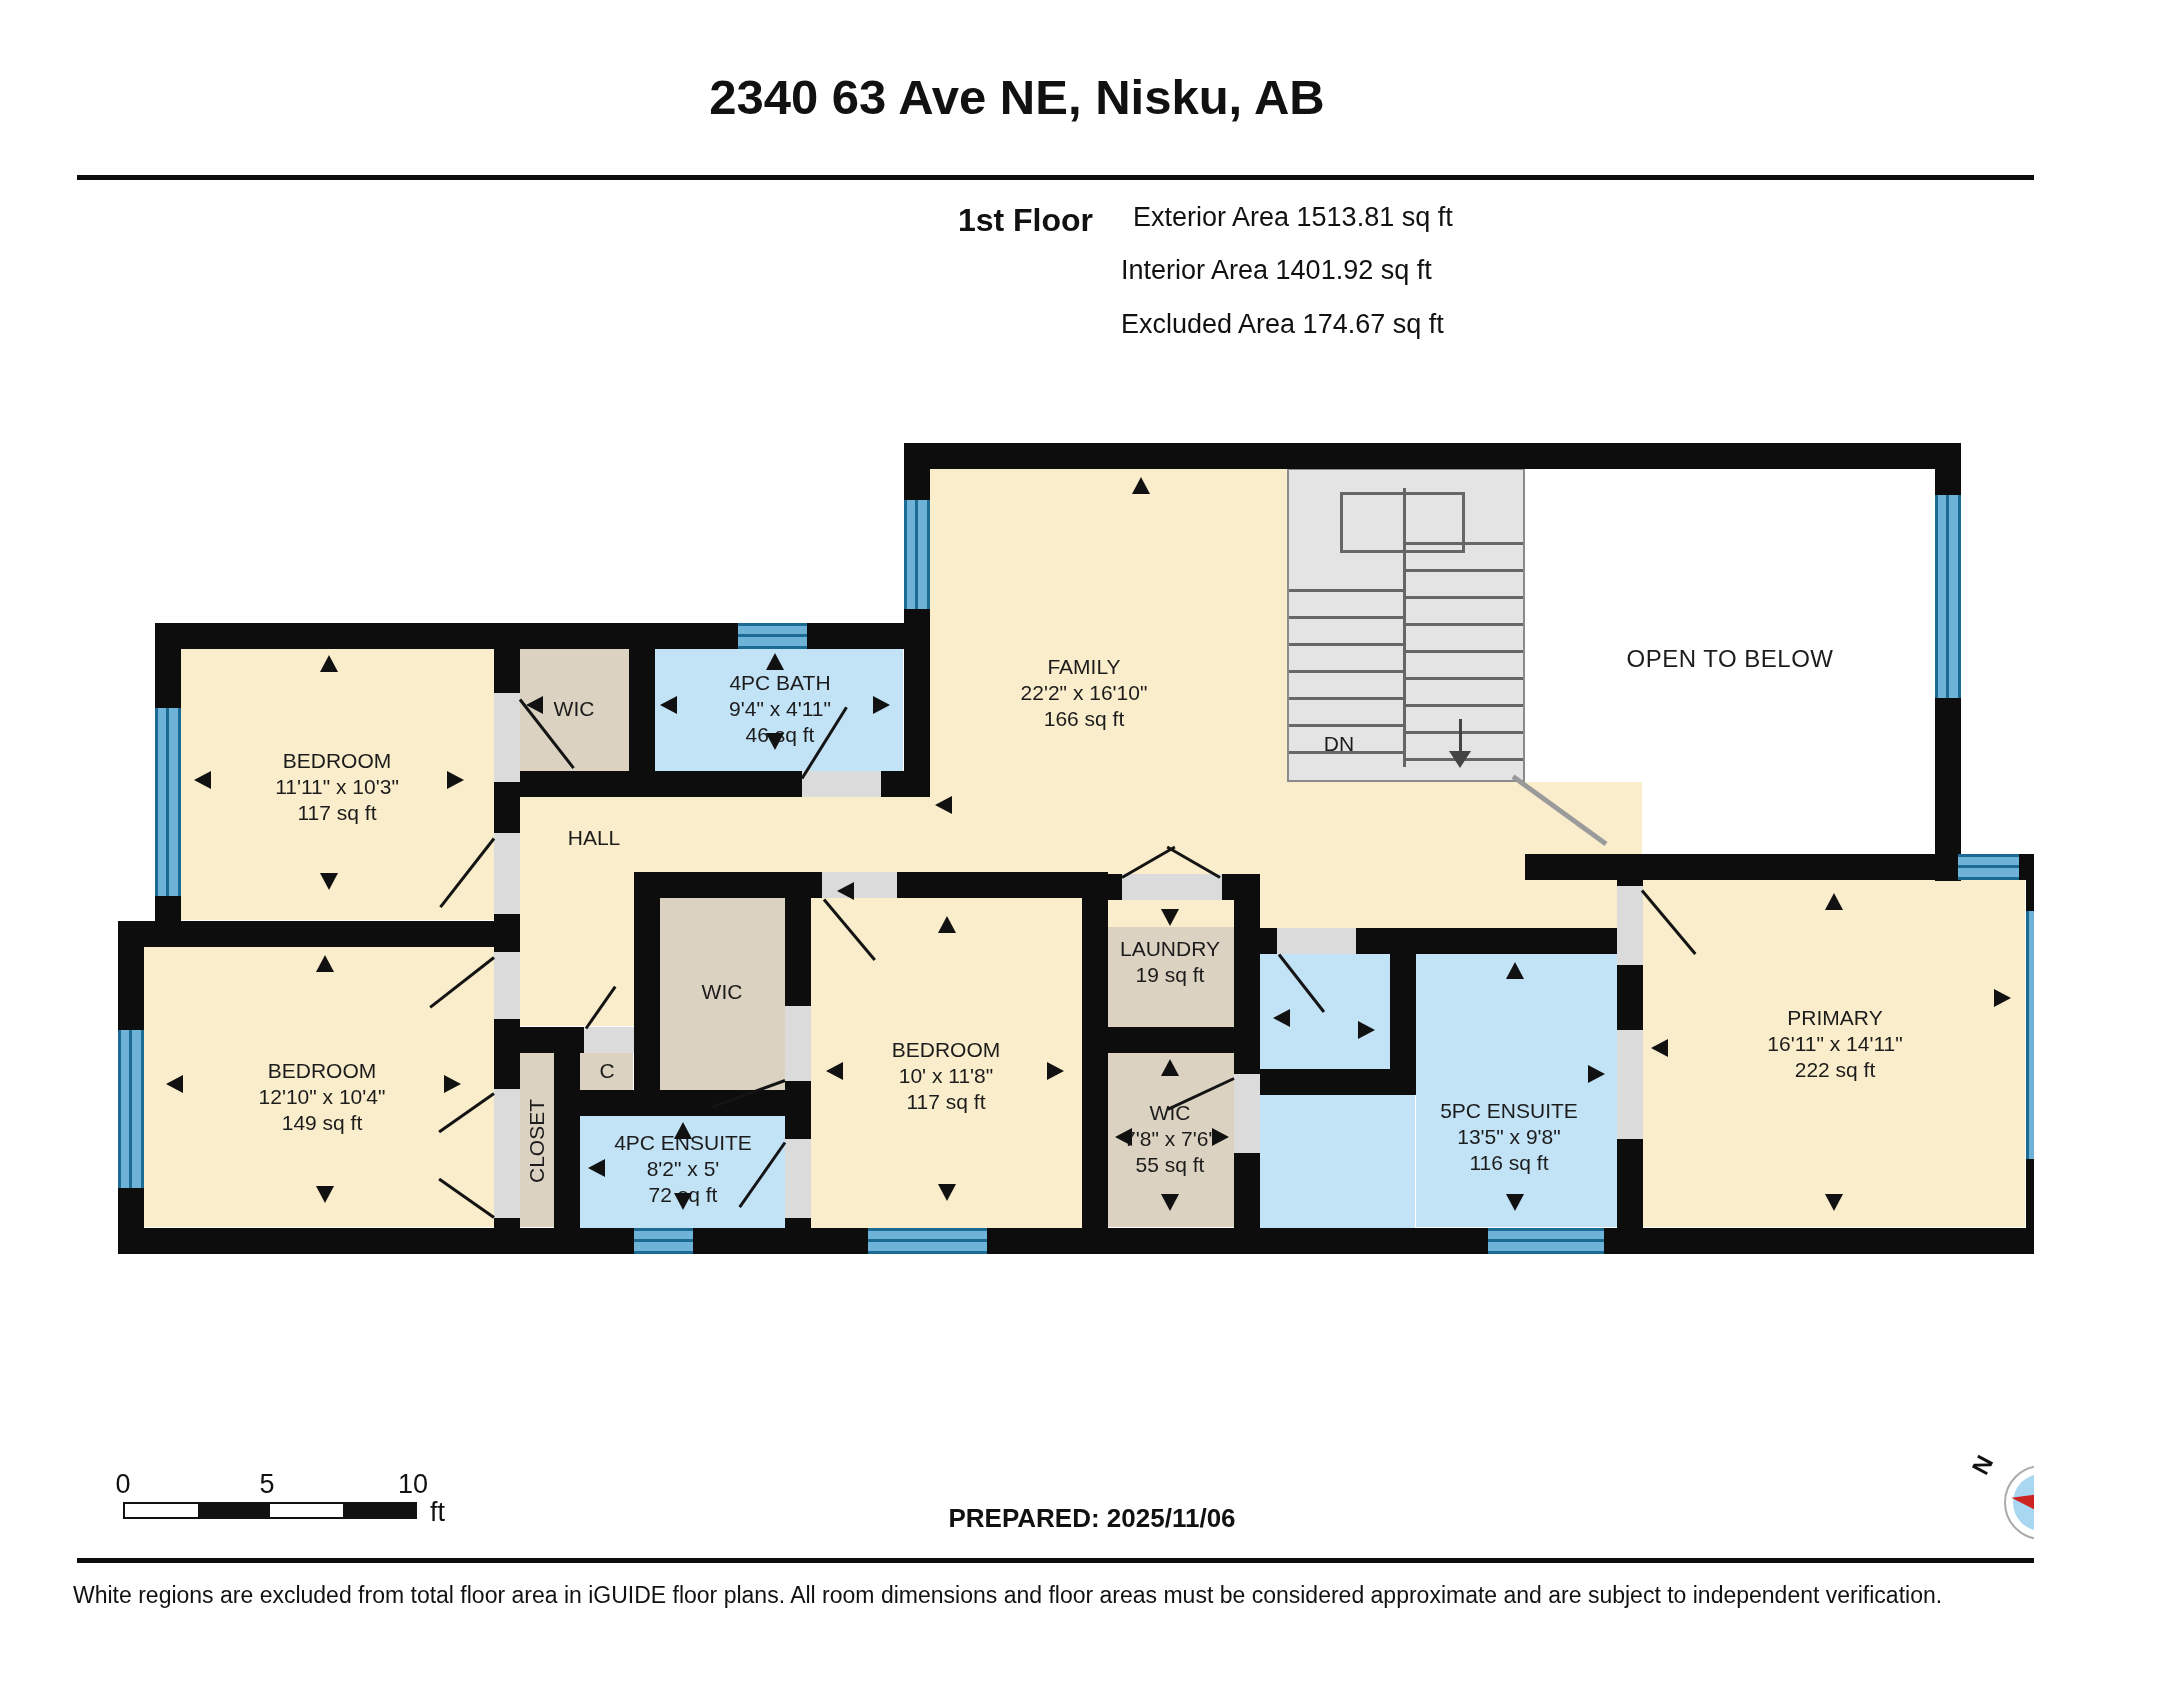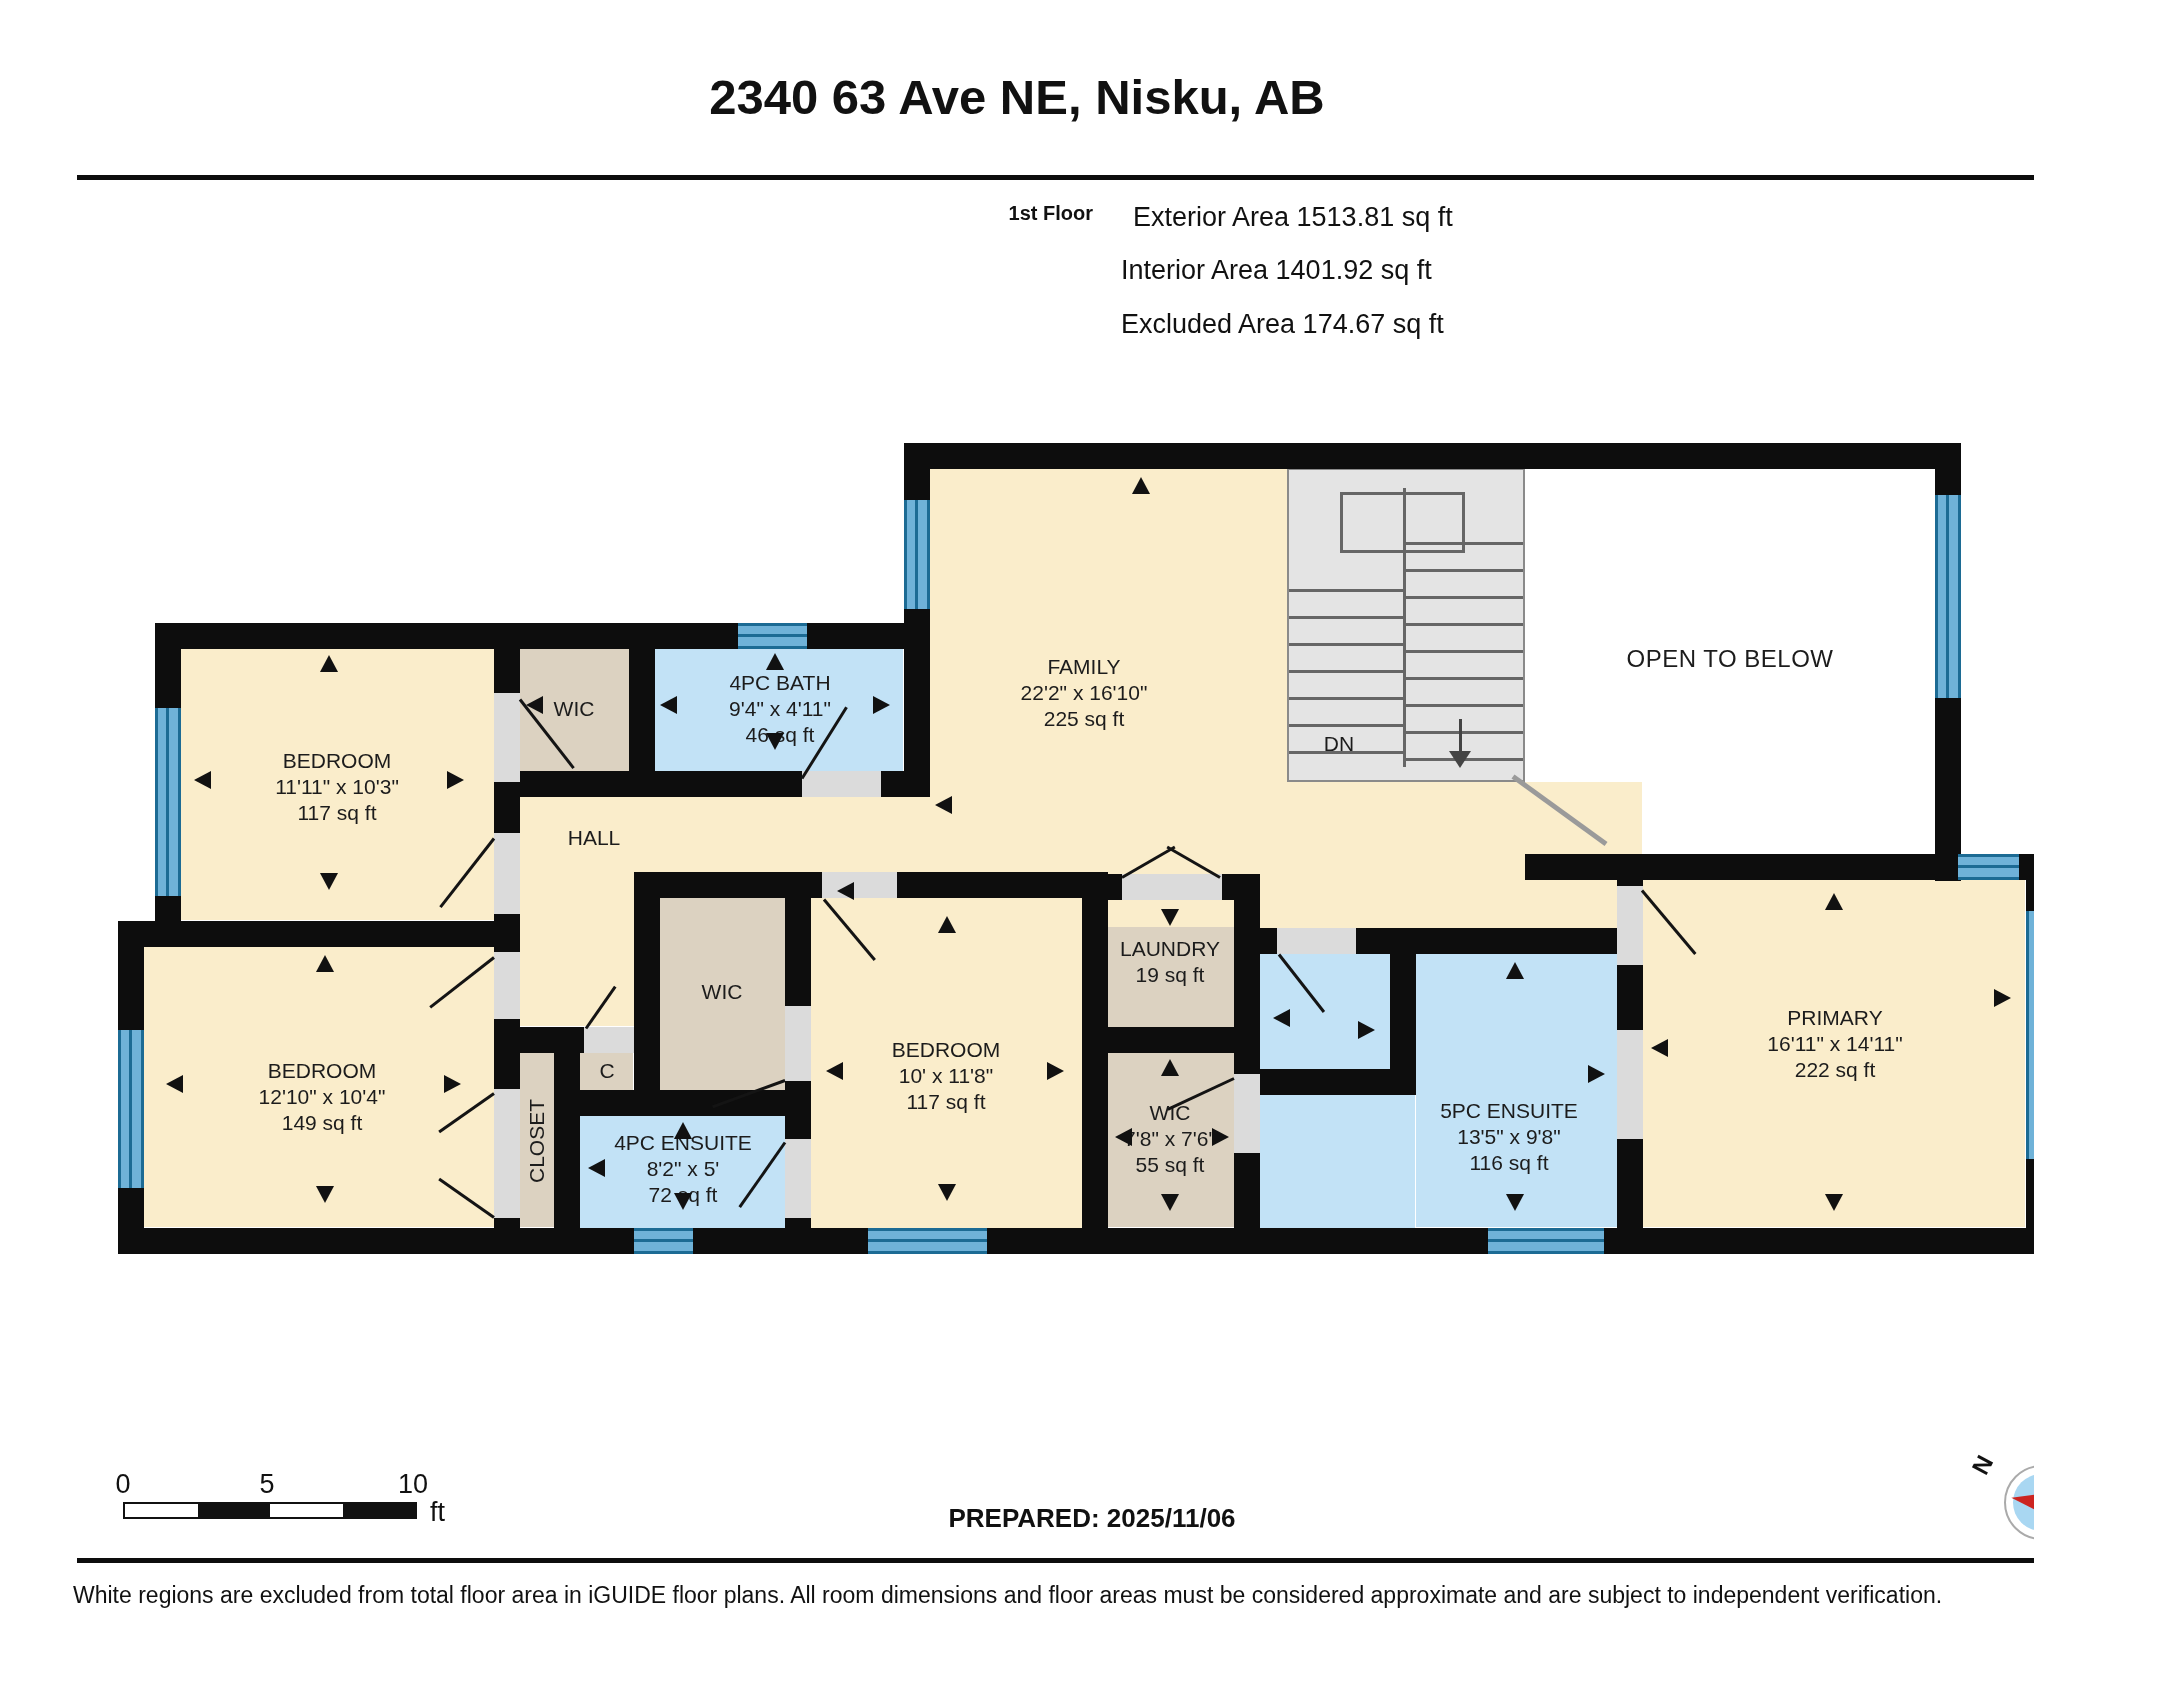--- a/index.html
+++ b/index.html
@@ -3,21 +3,21 @@
 <meta charset="utf-8">
 <style>
   html,body{margin:0;padding:0;background:#fff;}
   .page{position:relative;width:2034px;height:1683px;background:#fff;overflow:hidden;
         font-family:"Liberation Sans",sans-serif;color:#111;}
   
   .title{position:absolute;left:50%;top:69px;transform:translateX(-50%);
          font-size:49px;font-weight:bold;white-space:nowrap;}
   .rule{position:absolute;background:#0d0d0d;}
   .floor-label{position:absolute;left:1093px;top:202px;transform:translateX(-100%);
-               font-size:20px;font-weight:bold;white-space:nowrap;}
+               font-size:32px;font-weight:bold;white-space:nowrap;}
   .area-line{position:absolute;left:1121px;font-size:27px;white-space:nowrap;}
   
   .room{position:absolute;}
   .beige{background:#FAEDCB;} .tan{background:#DCD2C1;} .blue{background:#C2E2F6;} .white{background:#ffffff;}
   .wall{position:absolute;background:#0d0d0d;}
   .winH{position:absolute;background:linear-gradient(180deg,#1C6B94 0 3px,#6FB2D8 3px 11px,#1C6B94 11px 14px,#6FB2D8 14px 23px,#1C6B94 23px 26px);}
   .winV{position:absolute;background:linear-gradient(90deg,#1C6B94 0 3px,#6FB2D8 3px 11px,#1C6B94 11px 14px,#6FB2D8 14px 23px,#1C6B94 23px 26px);}
   .op{position:absolute;background:#DBDBDB;}
   .leaf{position:absolute;height:3px;background:#141414;transform-origin:0 50%;}
   .ar{position:absolute;width:0;height:0;}
@@ -119,21 +119,21 @@
       <span>4PC BATH</span>
         <span>9'4" x 4'11"</span>
         <span>46 sq ft</span>
     </div>
     <div class="rlabel" style="left:594px;top:838px;">
       <span>HALL</span>
     </div>
     <div class="rlabel" style="left:1084px;top:693px;">
       <span>FAMILY</span>
         <span>22'2" x 16'10"</span>
-        <span>225 sq ft</span>
+        <span>166 sq ft</span>
     </div>
     <div class="rlabel otb" style="left:1730px;top:659px;">
       <span>OPEN TO BELOW</span>
     </div>
     <div class="rlabel" style="left:1339px;top:744px;">
       <span>DN</span>
     </div>
     <div class="rlabel" style="left:322px;top:1097px;">
       <span>BEDROOM</span>
         <span>12'10" x 10'4"</span>

